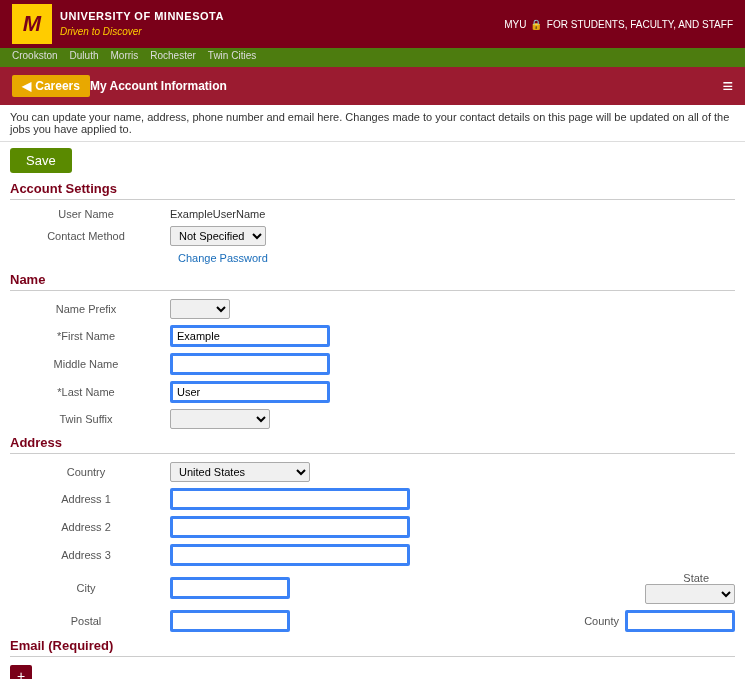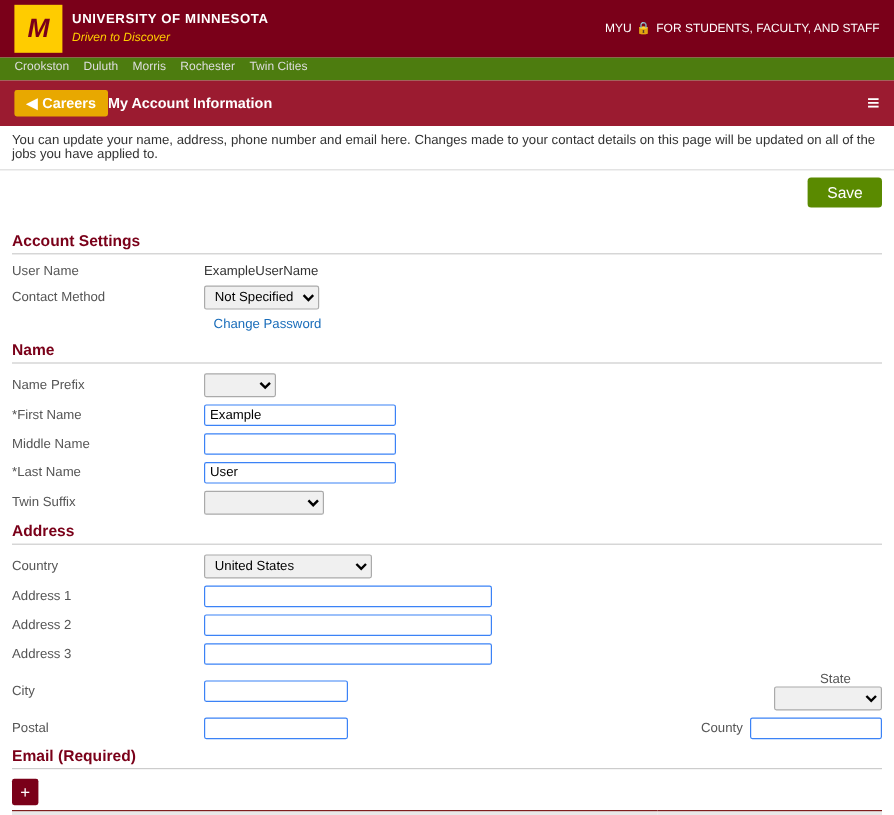--- a/index.html
+++ b/index.html
@@ -59,21 +59,21 @@
     .info-text {
       padding: 6px 10px;
       font-size: 11px;
       color: #333;
       border-bottom: 1px solid #ddd;
     }
 
     
     .content { padding: 6px 10px; position: relative; }
 
-    .save-btn-row { display: flex; justify-content: flex-end; margin-bottom: 20px; }
+    .save-btn-row { display: flex; margin-bottom: 8px; }
     .save-btn {
       background: #5a8a00;
       color: #fff;
       border: none;
       padding: 5px 16px;
       font-size: 13px;
       cursor: pointer;
       border-radius: 3px;
     }
 
@@ -88,31 +88,31 @@
       margin-top: 6px;
     }
 
     
     .form-row {
       display: flex;
       align-items: center;
       margin-bottom: 6px;
     }
     .form-label {
-      text-align: left;
+      text-align: center;
       width: 160px;
       padding-right: 8px;
       font-size: 11px;
       color: #555;
       flex-shrink: 0;
     }
     .form-control {
       font-size: 11px;
       padding: 2px 4px;
-      border: 1px solid #3b82f6;
+      border: 3px solid #3b82f6;
       border-radius: 2px;
       background: #fff;
     }
     .form-control-text { font-size: 11px; color: #333; }
     .form-select {
       font-size: 11px;
       border: 1px solid #aaa;
       background: #f0f0f0;
       padding: 2px 4px;
       border-radius: 2px;

